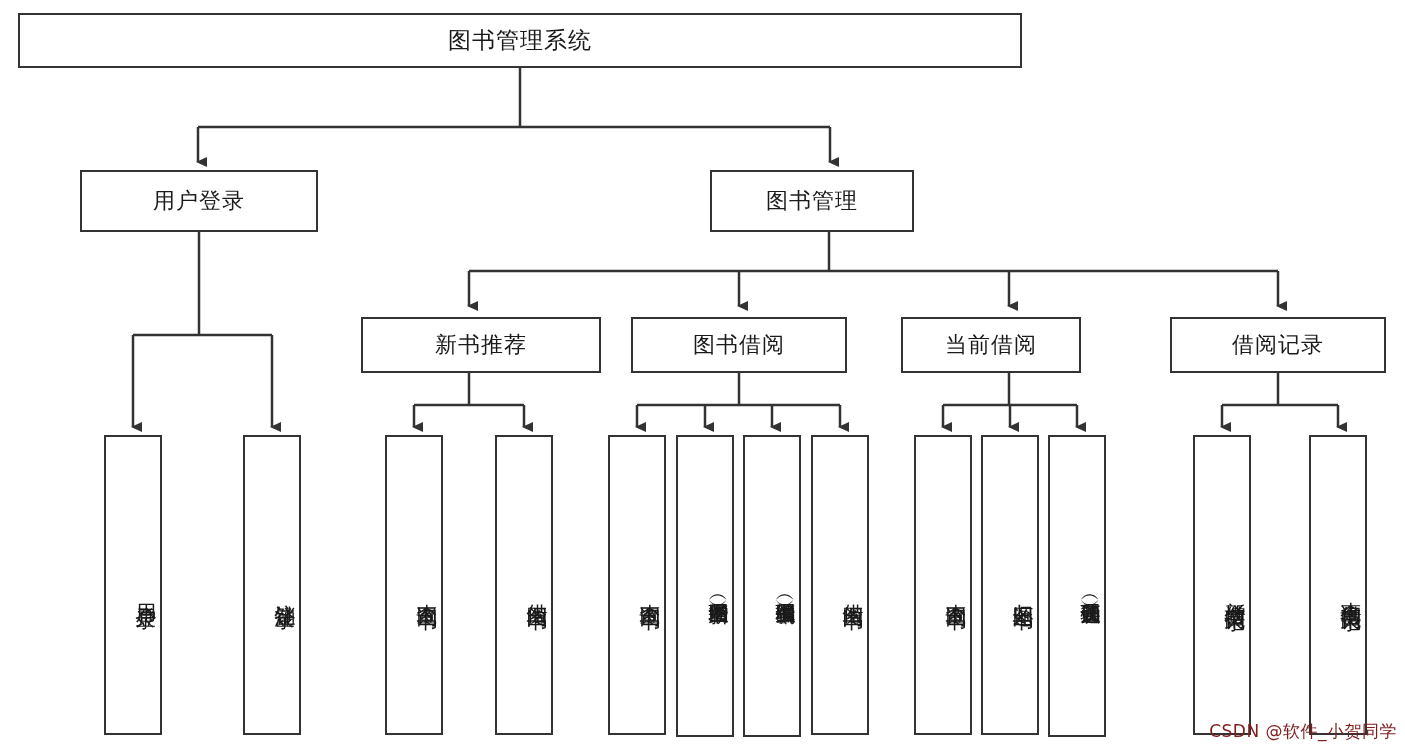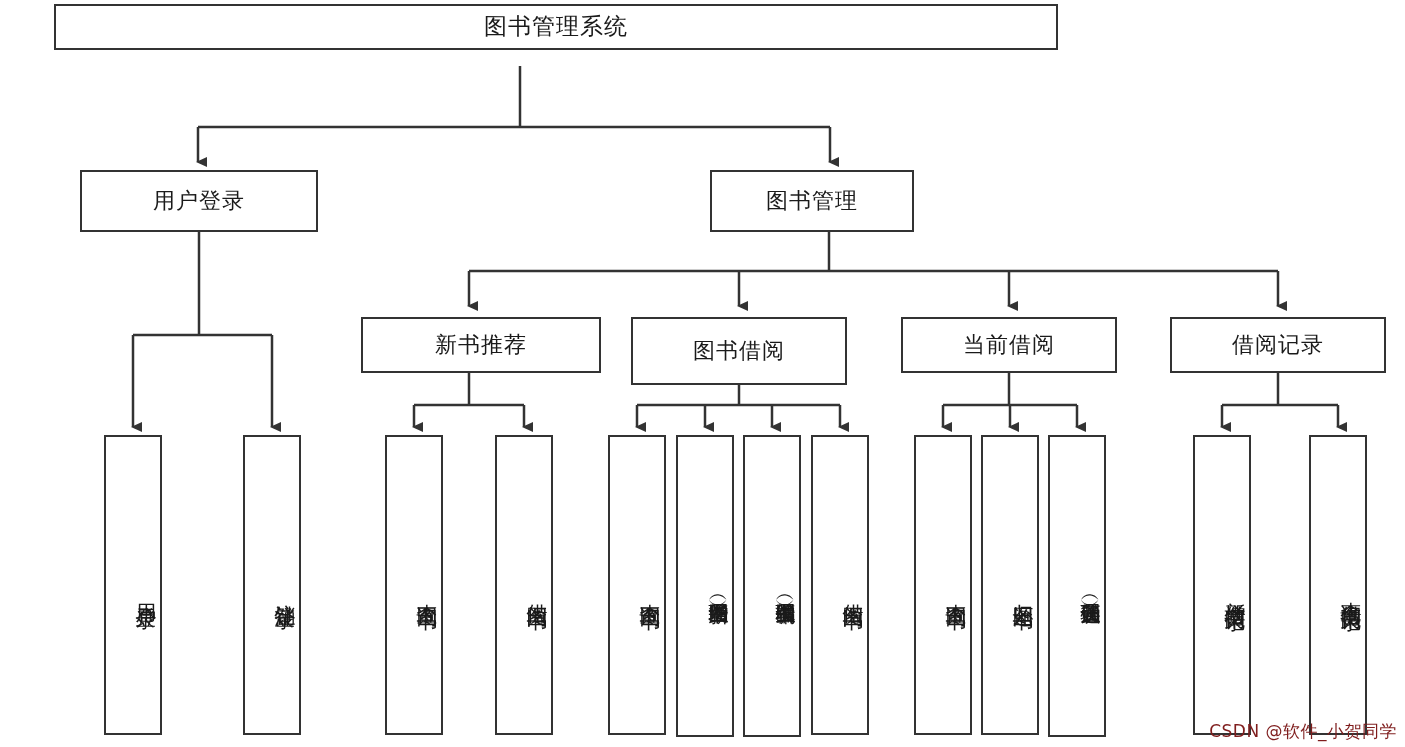--- a/index.html
+++ b/index.html
@@ -120,28 +120,28 @@
       <path d="M1010,405 L1010,427" marker-end="url(#arr)"></path>
       <path d="M1077,405 L1077,427" marker-end="url(#arr)"></path>
 
       <path d="M1278,373 L1278,405"></path>
       <path d="M1222,405 L1338,405"></path>
       <path d="M1222,405 L1222,427" marker-end="url(#arr)"></path>
       <path d="M1338,405 L1338,427" marker-end="url(#arr)"></path>
     </g>
   </svg>
 
-  <div class="node horiz root" style="left:18px; top:4px; width:1004px; height:46px;margin-left:36px;">图书管理系统</div>
+  <div class="node horiz root" style="left:18px; top:13px; width:1004px; height:55px;">图书管理系统</div>
 
   <div class="node horiz" style="left:80px; top:170px; width:238px; height:62px;">用户登录</div>
   <div class="node horiz" style="left:710px; top:170px; width:204px; height:62px;">图书管理</div>
 
   <div class="node horiz" style="left:361px; top:317px; width:240px; height:56px;">新书推荐</div>
-  <div class="node horiz" style="left:631px; top:317px; width:216px; height:68px;">图书借阅</div>
-  <div class="node horiz" style="left:901px; top:317px; width:216px; height:56px;">当前借阅</div>
+  <div class="node horiz" style="left:631px; top:317px; width:216px; height:56px;">图书借阅</div>
+  <div class="node horiz" style="left:901px; top:317px; width:180px; height:56px;">当前借阅</div>
   <div class="node horiz" style="left:1170px; top:317px; width:216px; height:56px;">借阅记录</div>
 
   <div class="node vert" style="left:104px; top:435px; width:58px; height:300px;">
     <span class="vtext">用户登录</span>
   </div>
   <div class="node vert" style="left:243px; top:435px; width:58px; height:300px;">
     <span class="vtext">注销登录</span>
   </div>
 
   <div class="node vert" style="left:385px; top:435px; width:58px; height:300px;">

